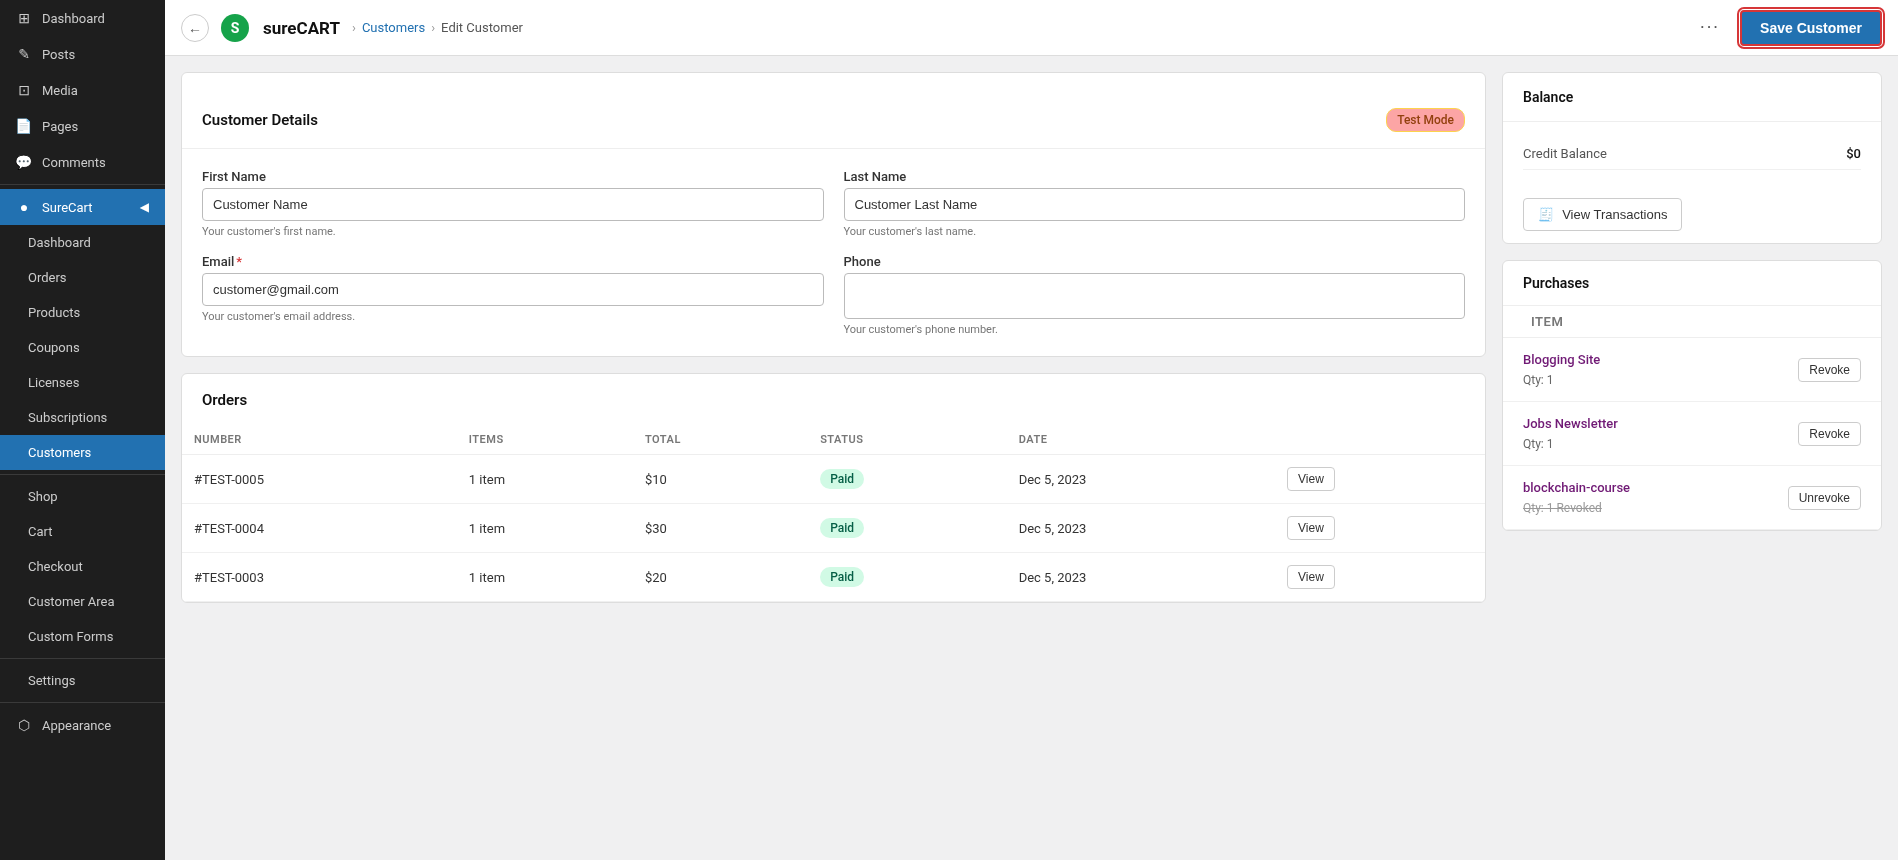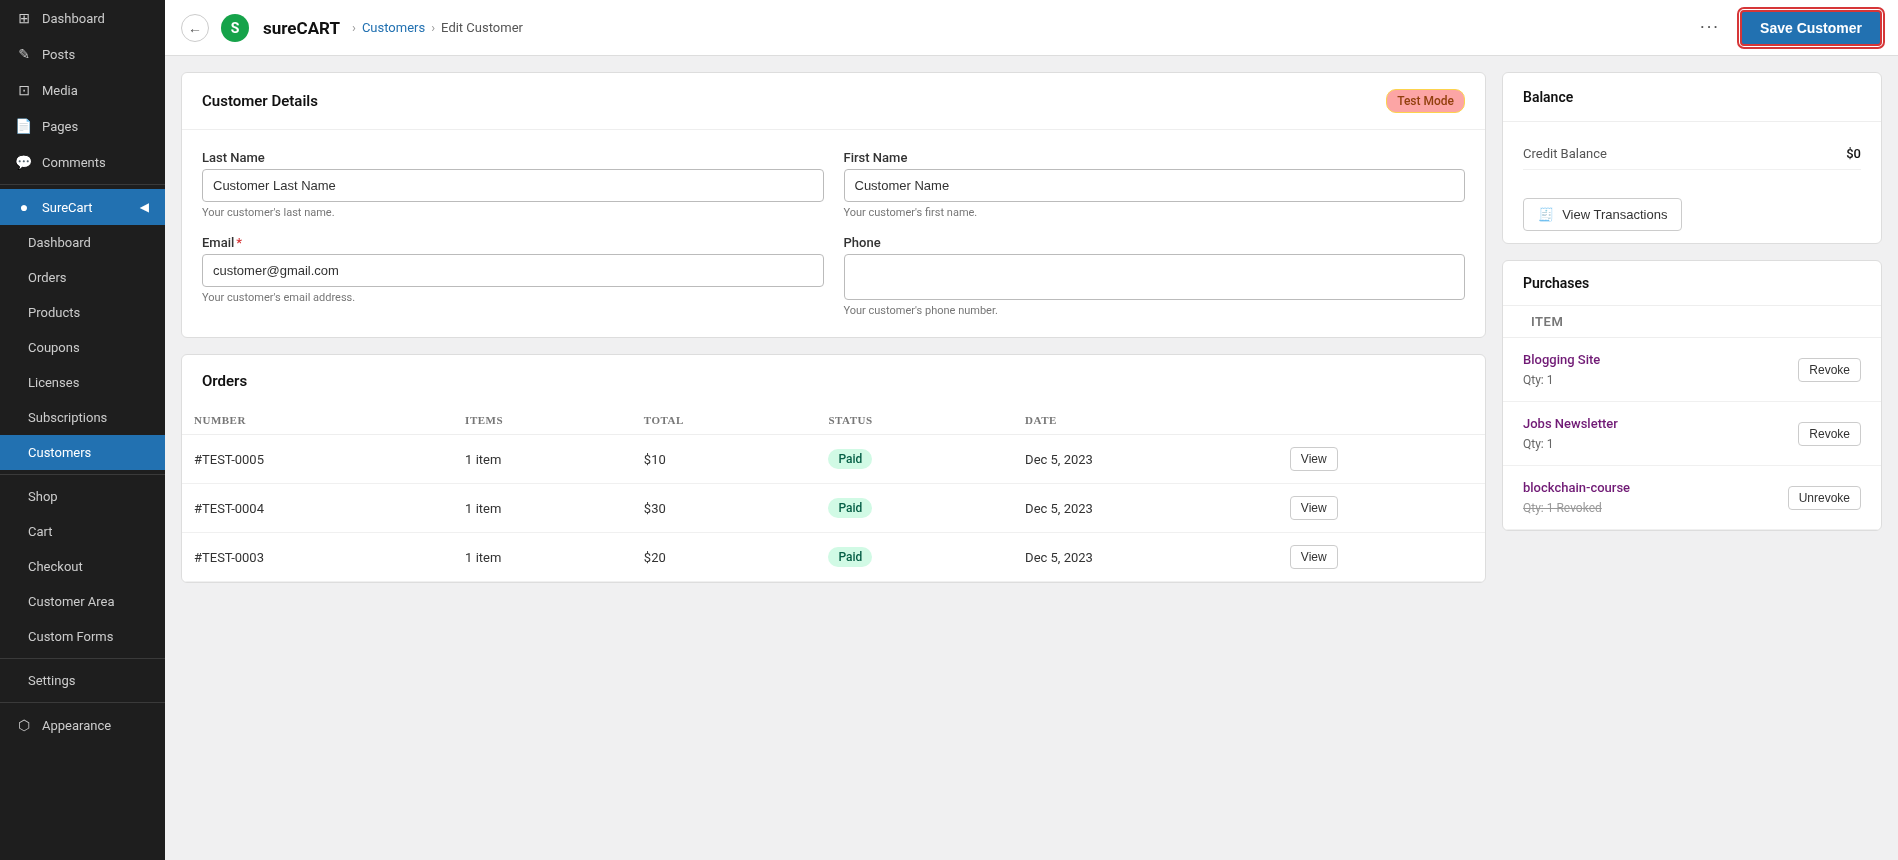--- a/index.html
+++ b/index.html
@@ -120,20 +120,21 @@
       border: 1px solid #ddd;
       border-radius: 6px;
       overflow: hidden;
     }
     .card-header {
       display: flex;
       align-items: center;
       justify-content: space-between;
       padding: 16px 20px;
       border-bottom: 1px solid #eee;
+      margin-top: 19px;
     }
     .card-title {
       font-size: 15px;
       font-weight: 600;
       color: #111;
     }
     .test-mode-badge {
       background: #fca5a5;
       color: #92400e;
       border: 1px solid #fcd34d;
@@ -174,21 +175,20 @@
     table { width: 100%; border-collapse: collapse; }
     thead tr { border-bottom: 1px solid #eee; }
     thead th {
       padding: 8px 12px;
       font-size: 11px;
       font-weight: 600;
       color: #777;
       text-align: left;
       text-transform: uppercase;
       letter-spacing: 0.5px;
-      font-family: Liberation Serif, serif;
     }
     tbody tr { border-bottom: 1px solid #f0f0f0; }
     tbody td {
       padding: 12px 12px;
       font-size: 13px;
       color: #333;
     }
     .status-paid {
       background: #d1fae5;
       color: #065f46;
@@ -407,28 +407,28 @@
     <div class="main-panel">
 
       <div class="card">
         <div class="card-header">
           <span class="card-title">Customer Details</span>
           <span class="test-mode-badge">Test Mode</span>
         </div>
         <div class="card-body">
           <div class="form-grid">
             <div class="form-group">
+              <label class="form-label">First Name</label>
+              <input class="form-input" value="Customer Name" style="">
+              <span class="form-hint">Your customer's first name.</span>
+            </div>
+            <div class="form-group">
               <label class="form-label">Last Name</label>
               <input class="form-input" value="Customer Last Name" style="">
               <span class="form-hint">Your customer's last name.</span>
-            </div>
-            <div class="form-group">
-              <label class="form-label">First Name</label>
-              <input class="form-input" value="Customer Name" style="">
-              <span class="form-hint">Your customer's first name.</span>
             </div>
             <div class="form-group">
               <label class="form-label">
                 <span>Email</span><span class="required">*</span>
               </label>
               <input class="form-input" value="customer@gmail.com" style="">
               <span class="form-hint">Your customer's email address.</span>
             </div>
             <div class="form-group">
               <label class="form-label">Phone</label>

